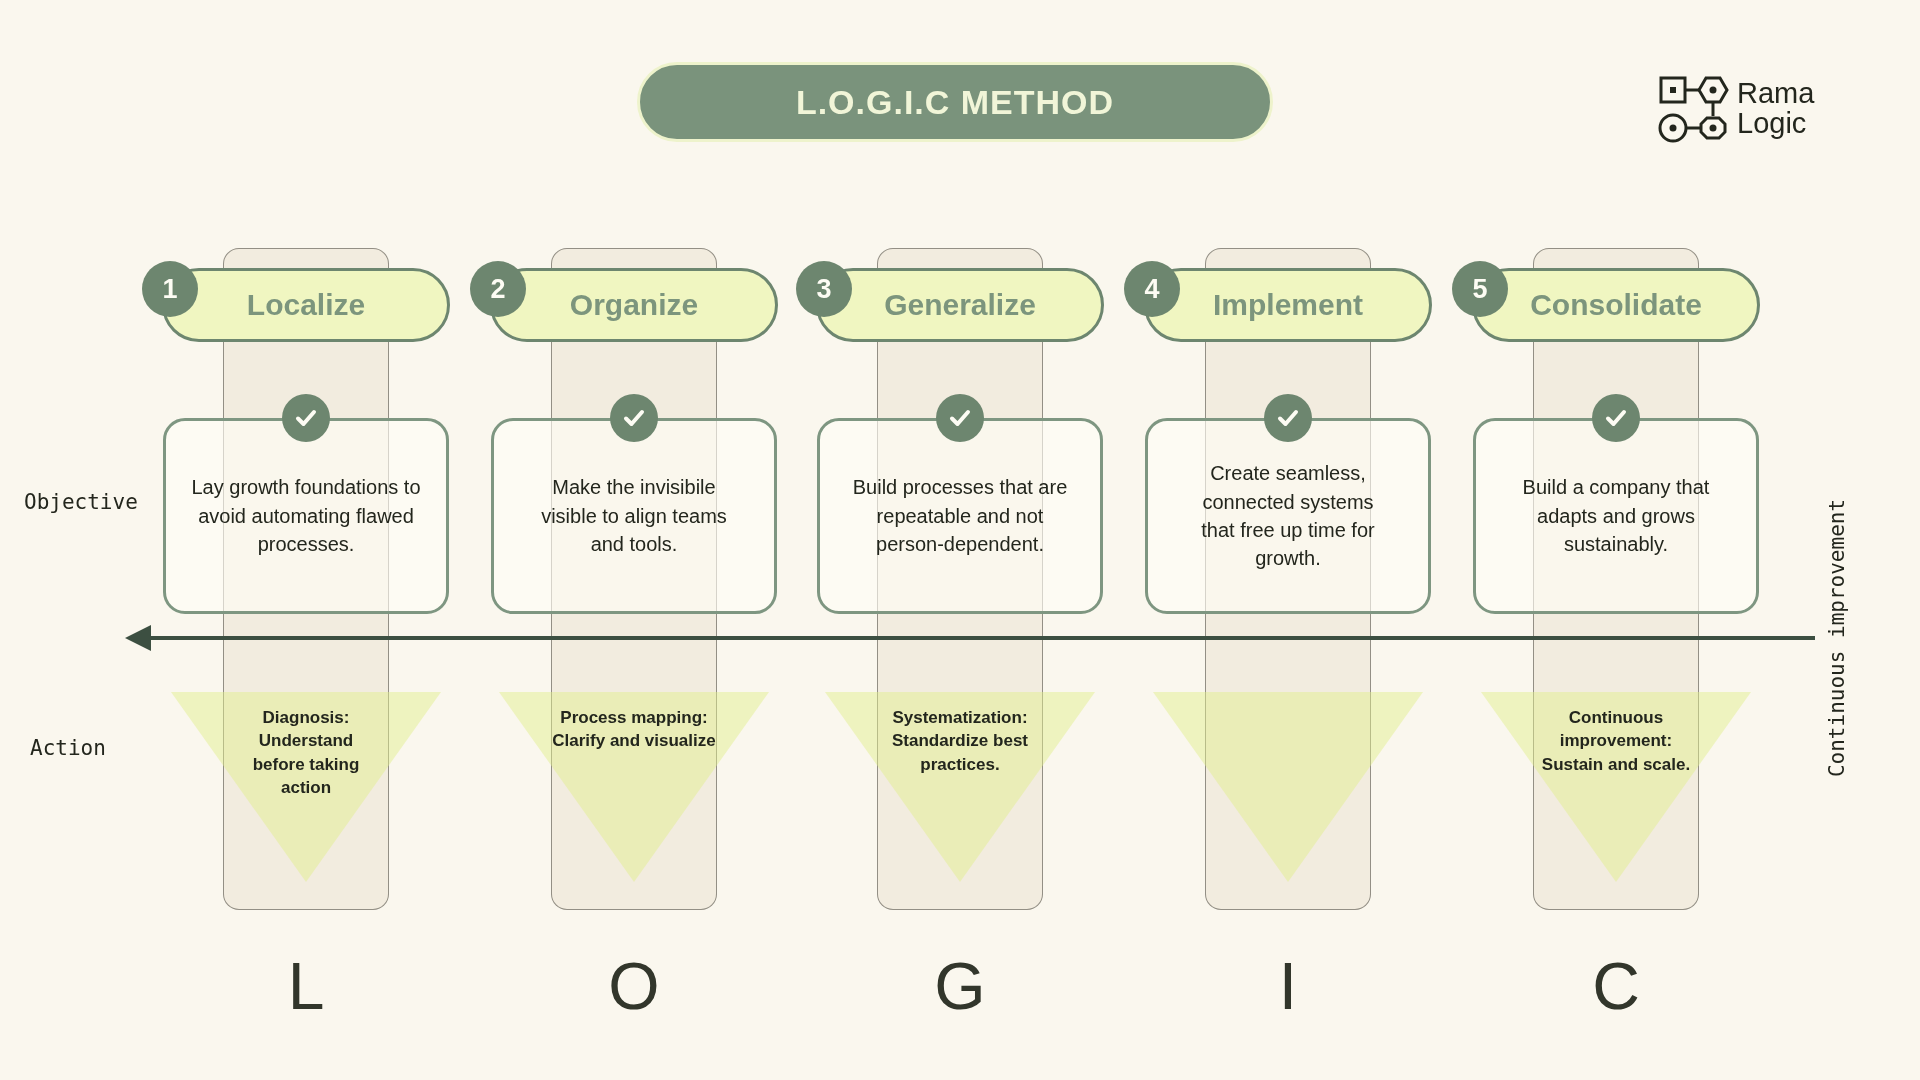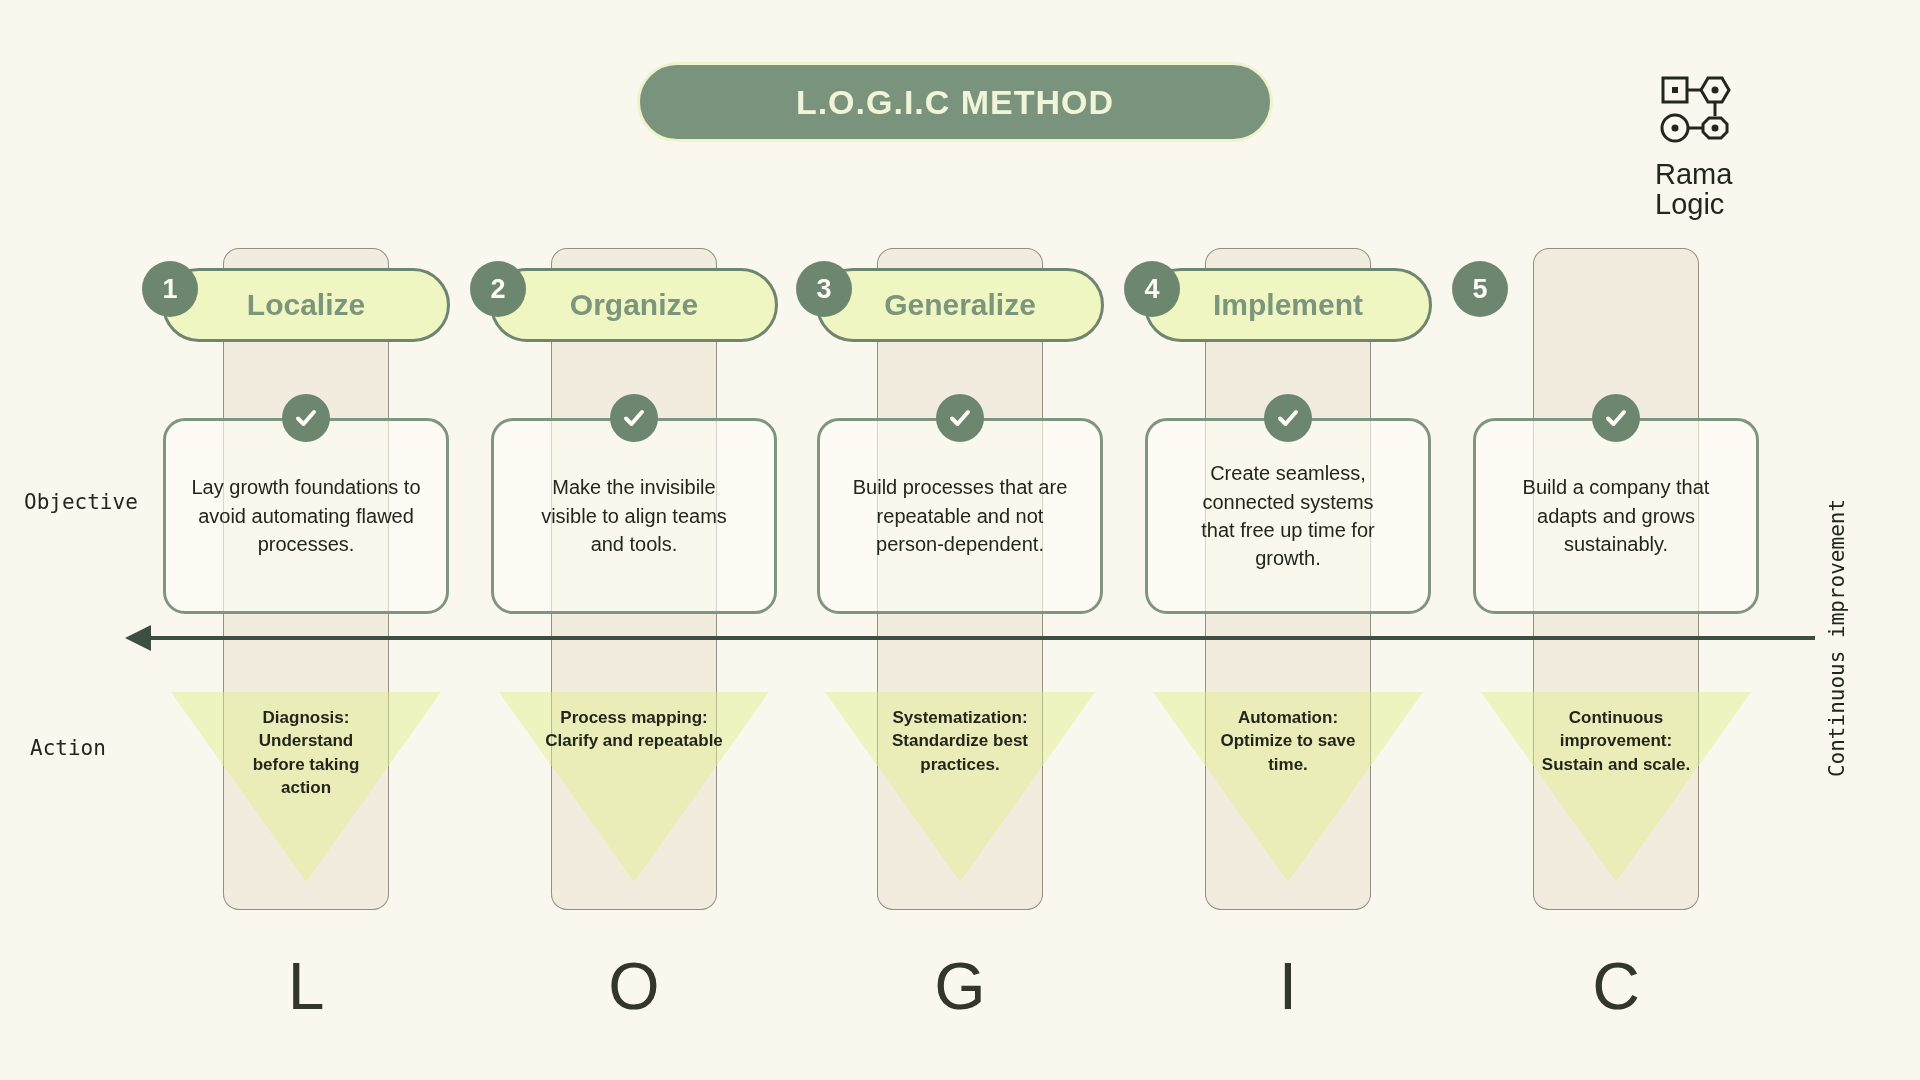--- a/index.html
+++ b/index.html
@@ -20,21 +20,21 @@
     border-radius:48px;
     display:flex;align-items:center;justify-content:center;
     box-sizing:border-box;
   }
   .title-pill span{
     color:var(--cream,#F1F5D8);
     font-size:34px;font-weight:700;letter-spacing:1px;
   }
 
   
-  .logo{position:absolute;left:1655px;top:74px;display:flex;align-items:center;gap:16px;flex-direction:column;}
+  .logo{position:absolute;left:1655px;top:74px;display:flex;align-items:center;gap:8px;}
   .logo svg{display:block;}
   .logo-text{font-size:29px;line-height:1.02;font-weight:500;color:var(--ink,#23261D);}
 
   
   .step{position:absolute;inset:0;pointer-events:none;}
   .track{
     position:absolute;left:calc(var(--cx) - 83px);top:248px;width:166px;height:662px;
     background:var(--beige,#F2ECDF);
     border:1px solid rgba(70,67,58,0.55);
     border-radius:16px;box-sizing:border-box;z-index:1;
@@ -190,21 +190,21 @@
         <svg width="26" height="26" viewBox="0 0 26 26" fill="none" stroke="#FDFCF4" stroke-width="4" stroke-linecap="round" stroke-linejoin="round">
           <polyline points="5,13.5 10.5,19 21,7"></polyline>
         </svg>
       </div>
       <div class="objective-box">
         <div class="objective-text">Make the invisibile
 visible to align teams
 and tools.</div>
       </div>
       <div class="action-text">Process mapping:
-Clarify and repeatable</div>
+Clarify and visualize</div>
       <div class="letter">O</div>
     </div>
 
     <div class="step" style="--cx: 960px;">
       <div class="track"></div>
       <div class="triangle"></div>
       <div class="pill">
         <span class="pill-label">Generalize</span>
       </div>
       <div class="badge">
@@ -239,29 +239,29 @@
         <svg width="26" height="26" viewBox="0 0 26 26" fill="none" stroke="#FDFCF4" stroke-width="4" stroke-linecap="round" stroke-linejoin="round">
           <polyline points="5,13.5 10.5,19 21,7"></polyline>
         </svg>
       </div>
       <div class="objective-box">
         <div class="objective-text">Create seamless,
 connected systems
 that free up time for
 growth.</div>
       </div>
-      <div class="action-text">Automation:
-Optimize to save
-time.</div>
       <div class="letter">I</div>
     </div>
 
     <div class="step" style="--cx: 1616px;">
       <div class="track"></div>
       <div class="triangle"></div>
+      <div class="pill">
+        <span class="pill-label">Consolidate</span>
+      </div>
       <div class="badge">
         <span>5</span>
       </div>
       <div class="check">
         <svg width="26" height="26" viewBox="0 0 26 26" fill="none" stroke="#FDFCF4" stroke-width="4" stroke-linecap="round" stroke-linejoin="round">
           <polyline points="5,13.5 10.5,19 21,7"></polyline>
         </svg>
       </div>
       <div class="objective-box">
         <div class="objective-text">Build a company that

